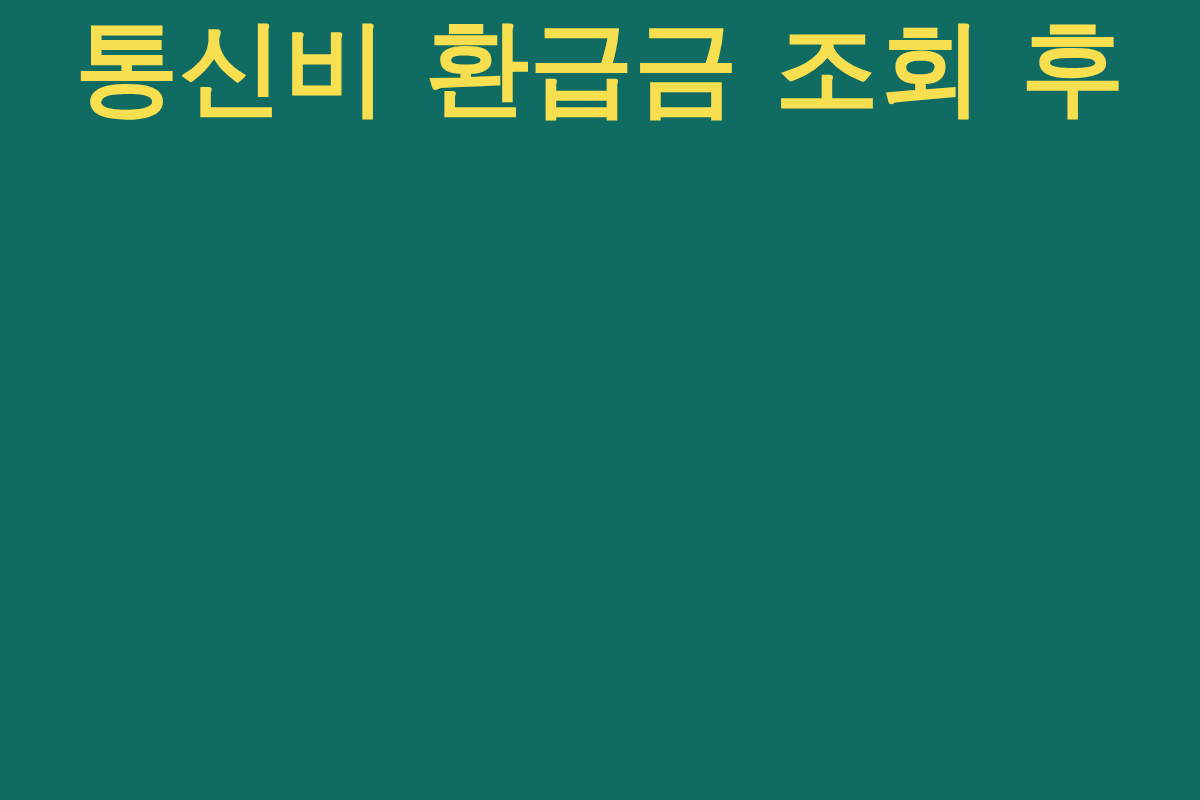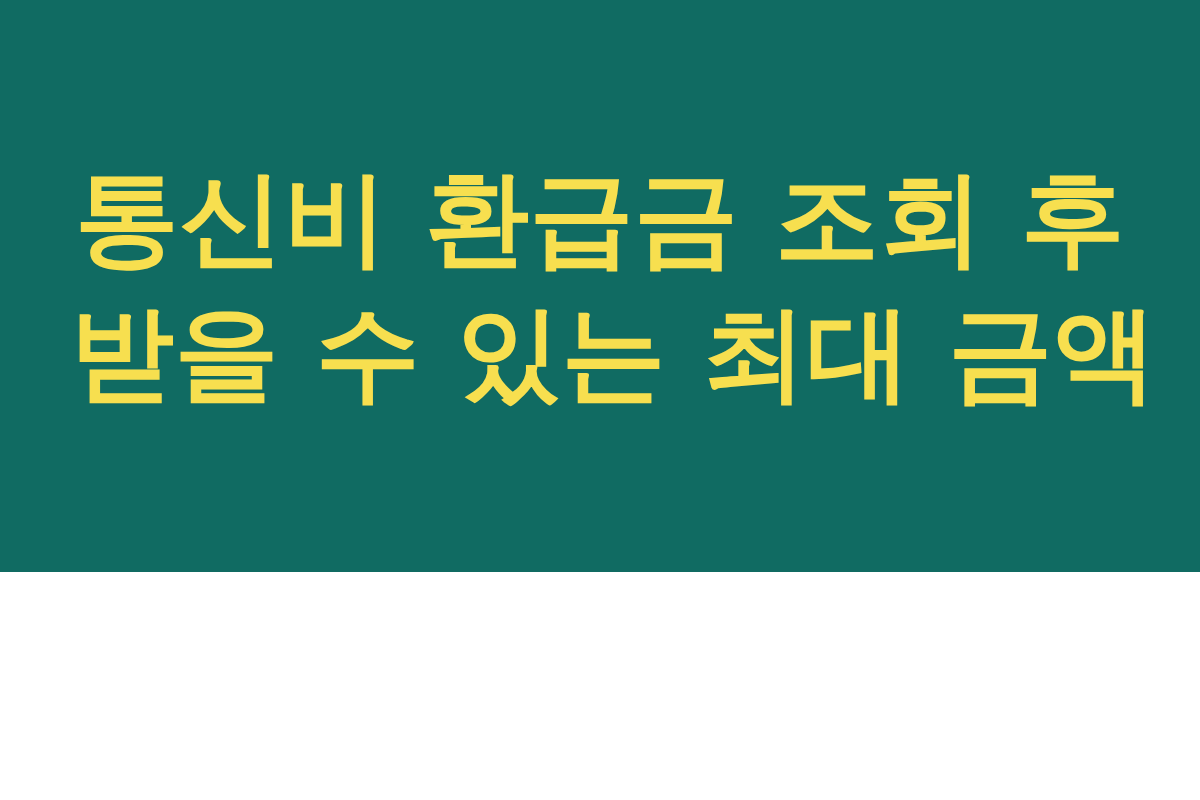--- a/index.html
+++ b/index.html
@@ -12,24 +12,24 @@
     width: 1200px;
     height: 800px;
     overflow: hidden;
     font-family: "DejaVu Sans", "Liberation Sans", sans-serif;
   }
 
   
   #banner {
     position: relative;
     width: 1200px;
-    height: 572px;
+    height: 800px;
     box-sizing: border-box;
     display: flex;
-    align-items: center;
+    align-items: flex-start;
     justify-content: center;
     background: #106b62;
     overflow: hidden;
   }
 
   
   #headline {
     width: 1060px;
     margin: 0;
     padding: 0;
@@ -57,18 +57,17 @@
 </style>
 </head>
 <body>
 
 <div id="banner" style="background: rgb(16, 107, 98);">
 
   <h1 id="headline" style="color: rgb(247, 223, 79); font-size: 104px; line-height: 135px; text-align: center;">
 
     <span class="line line-1">통신비 환급금 조회 후</span>
 
-    <span class="line line-2">받을 수 있는 최대 금액</span>
 
 
   </h1>
 
 </div>
 
 </body></html>

